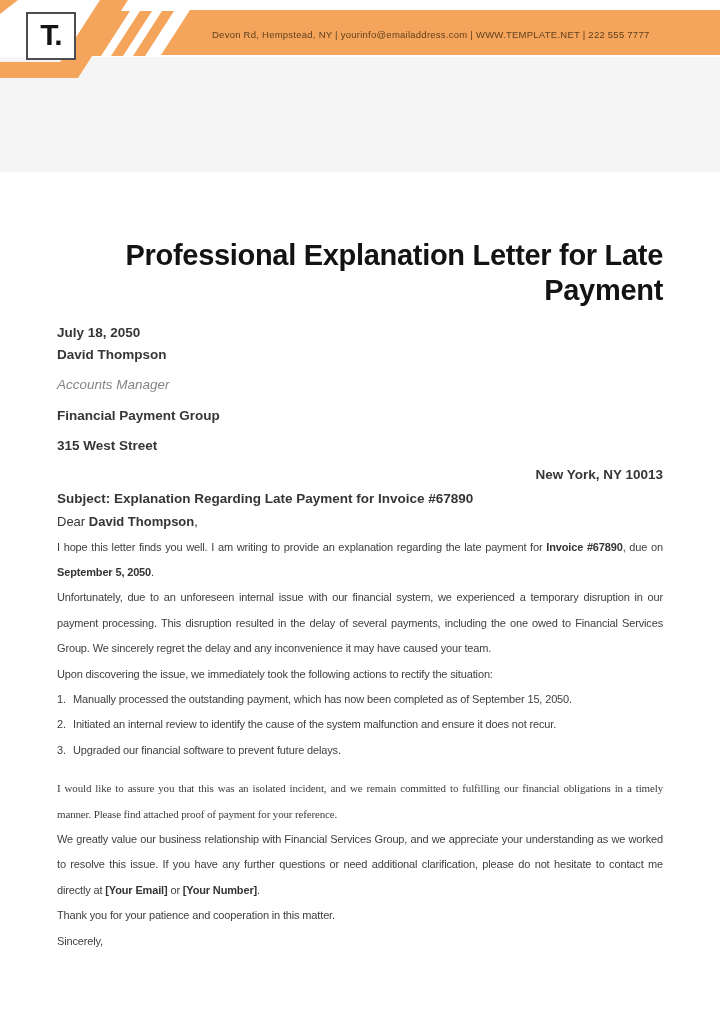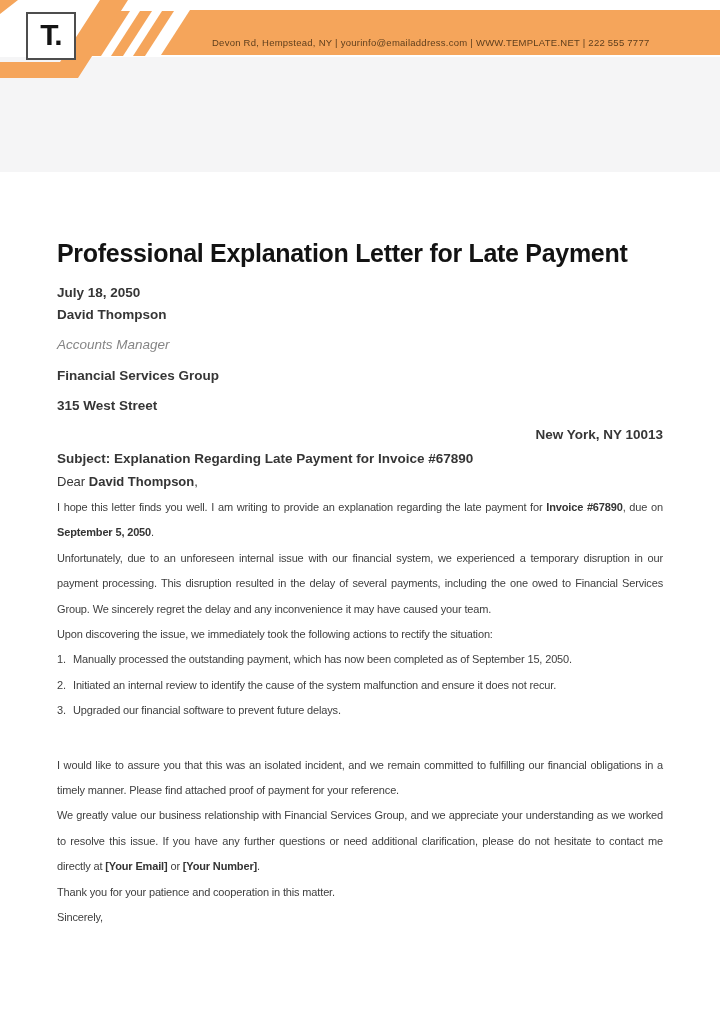--- a/index.html
+++ b/index.html
@@ -31,52 +31,52 @@
     width: 50px; height: 48px;
     background: #ffffff;
     border: 2px solid var(--logo-border);
     display: flex; align-items: center; justify-content: center;
   }
   .logo-text {
     font-size: 30px; font-weight: bold; color: var(--logo-color);
     line-height: 1; letter-spacing: -1px; padding-bottom: 3px;
   }
   .banner-text-wrap {
-    position: absolute; left: 188px; top: 3px; right: 0; height: 45px;
-    display: flex; align-items: flex-end; padding-left: 24px;
+    position: absolute; left: 188px; top: 12px; right: 0; height: 45px;
+    display: flex; align-items: center; padding-left: 24px;
   }
   .banner-text {
     font-size: 9.5px; color: var(--banner-text); letter-spacing: .25px;
     white-space: nowrap;
   }
   
   .letter { padding: 0 57px; }
   .title {
     margin: 66px 0 0 0;
-    font-size: 25px; font-weight: bold; line-height: 1.2;
-    letter-spacing: -0.3px; color: var(--title-color);
+    font-size: 29px; font-weight: bold; line-height: 1.2;
+    letter-spacing: -0.3px; color: var(--title-color); text-align: right;
   }
   .meta { margin-top: 17px; font-size: 13.5px; color: var(--meta-color); }
   .meta-line { font-weight: bold; line-height: 15px; }
   .mt7  { margin-top: 7px; }
   .mt9  { margin-top: 9px; }
   .mt14 { margin-top: 14px; text-align: right; }
   .mt15 { margin-top: 15px; }
   .mt16 { margin-top: 16px; }
   .role-line { font-weight: normal; font-style: italic; color: var(--role-color); line-height: 15px; }
   .salutation { margin-top: 8px; font-weight: normal; line-height: 15px; font-size: 13px; }
   .salutation b, .body-text b { font-weight: bold; color: #343434; }
   .body-text {
     margin-top: 6px;
     font-size: 11px; letter-spacing: -0.15px;
     line-height: 25.4px; color: var(--body-color);
     text-align: justify; text-align-last: left;
   }
   .body-text p { margin: 0; }
-  .body-text p.spaced { margin-top: 29px; }
+  .body-text p.spaced { margin-top: 13px; font-family: Liberation Serif, serif; }
   ol.actions { margin: 0; padding: 0; list-style: none; }
   ol.actions li { position: relative; padding-left: 16px; }
   ol.actions .num { position: absolute; left: 0; top: 0; }
 </style>
 </head>
 <body>
 
 <div class="header">
   <svg width="720" height="172" viewBox="0 0 720 172">
     <rect class="gray-band" x="0" y="57" width="720" height="115"></rect>
@@ -95,21 +95,21 @@
   </div>
 </div>
 
 <div class="letter">
   <h1 class="title">Professional Explanation Letter for Late Payment</h1>
 
   <div class="meta">
     <div class="meta-line">July 18, 2050</div>
     <div class="meta-line mt7">David Thompson</div>
     <div class="role-line mt15">Accounts Manager</div>
-    <div class="meta-line mt16">Financial Services Group</div>
+    <div class="meta-line mt16">Financial Payment Group</div>
     <div class="meta-line mt15">315 West Street</div>
     <div class="meta-line mt14">New York, NY 10013</div>
     <div class="meta-line mt9">Subject: Explanation Regarding Late Payment for Invoice #67890</div>
     <div class="salutation"><span>Dear </span><b>David Thompson</b><span>,</span></div>
   </div>
 
   <div class="body-text">
     <p><span>I hope this letter finds you well. I am writing to provide an explanation regarding the late payment for </span><b>Invoice #67890</b><span>, due on </span><b>September 5, 2050</b><span>.</span></p>
     <p><span>Unfortunately, due to an unforeseen internal issue with our financial system, we experienced a temporary disruption in our payment processing. This disruption resulted in the delay of several payments, including the one owed to Financial Services Group. We sincerely regret the delay and any inconvenience it may have caused your team.</span></p>
     <p><span>Upon discovering the issue, we immediately took the following actions to rectify the situation:</span></p>

